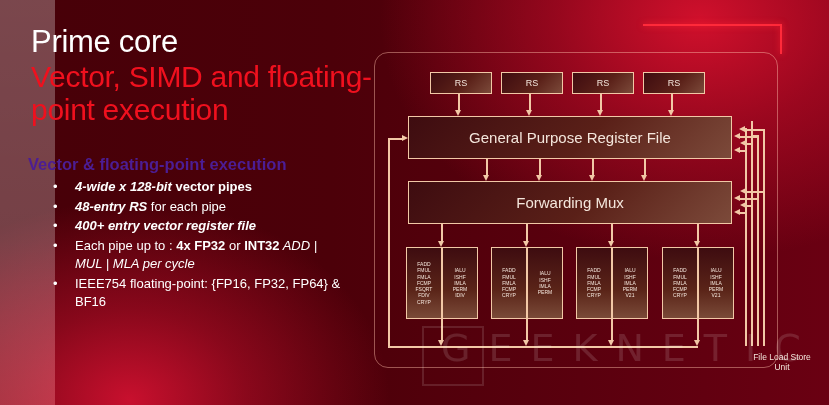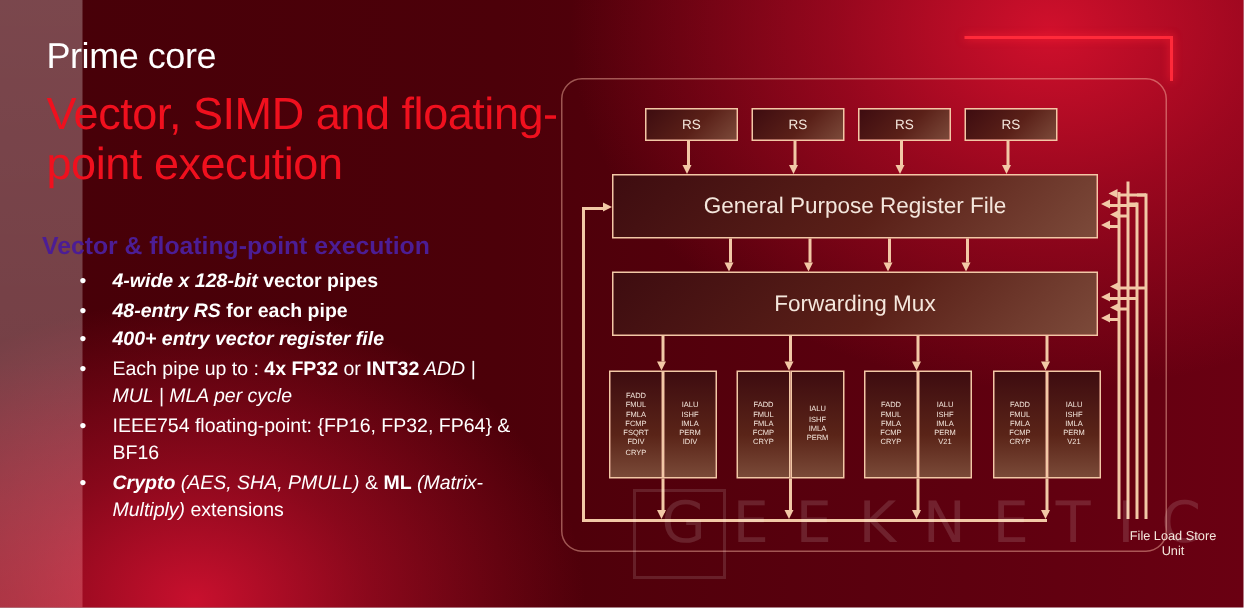--- a/index.html
+++ b/index.html
@@ -19,21 +19,21 @@
   .glow-line-h {
     position: absolute; left: 643px; top: 24px; width: 138px; height: 2px;
     background: #ff2a3a; box-shadow: 0 0 6px #ff2030;
   }
   .glow-line-v {
     position: absolute; left: 780px; top: 24px; width: 2px; height: 30px;
     background: #ff2a3a; box-shadow: 0 0 6px #ff2030;
   }
   .title {
     position: absolute; left: 31px; top: 24px;
-    font-size: 24px; color: #ffffff; letter-spacing: -0.3px;
+    font-size: 31px; color: #ffffff; letter-spacing: -0.3px;
   }
   .subtitle {
     position: absolute; left: 31px; top: 60px; width: 360px;
     font-size: 30px; line-height: 33px; color: #f0101e; letter-spacing: -0.3px;
   }
   .section-head {
     position: absolute; left: 28px; top: 155px;
     font-size: 16.5px; font-weight: bold; color: #4c1d95;
   }
   ul.bullets {
@@ -100,25 +100,24 @@
 
 <div class="left-strip"></div>
 <div class="glow-line-h"></div>
 <div class="glow-line-v"></div>
 
 <div class="title">Prime core</div>
 <div class="subtitle">Vector, SIMD and floating-point execution</div>
 <div class="section-head">Vector &amp; floating-point execution</div>
 <ul class="bullets" id="bullets">
     <li><span style="font-weight: bold; font-style: italic;">4-wide x 128-bit</span><span style="font-weight: bold;"> vector pipes</span></li>
-    <li><span style="font-weight: bold; font-style: italic;">48-entry RS</span><span style="font-weight: bold; margin-top: 37px;"> for each pipe</span></li>
+    <li><span style="font-weight: bold; font-style: italic;">48-entry RS</span><span style="font-weight: normal; margin-top: 37px;"> for each pipe</span></li>
     <li><span style="font-weight: bold; font-style: italic;">400+ entry vector register file</span></li>
     <li><span>Each pipe up to : </span><span style="font-weight: bold;">4x FP32</span><span> or </span><span style="font-weight: bold;">INT32</span><span style="font-style: italic;"> ADD | MUL | MLA per cycle</span></li>
     <li><span>IEEE754 floating-point: {FP16, FP32, FP64} &amp; BF16</span></li>
-    <li><span style="font-weight: bold; font-style: italic;">Crypto</span><span style="font-style: italic;"> (AES, SHA, PMULL)</span><span> &amp; </span><span style="font-weight: bold;">ML</span><span style="font-style: italic;"> (Matrix-Multiply)</span><span> extensions</span></li>
   </ul>
 
 <div class="diagram"></div>
 
 <div class="box rs" style="left:430px">RS</div>
 <div class="box rs" style="left:501px">RS</div>
 <div class="box rs" style="left:572px">RS</div>
 <div class="box rs" style="left:643px">RS</div>
 
 <div class="line" style="left:458px;top:94px;width:1.5px;height:16px"></div>

